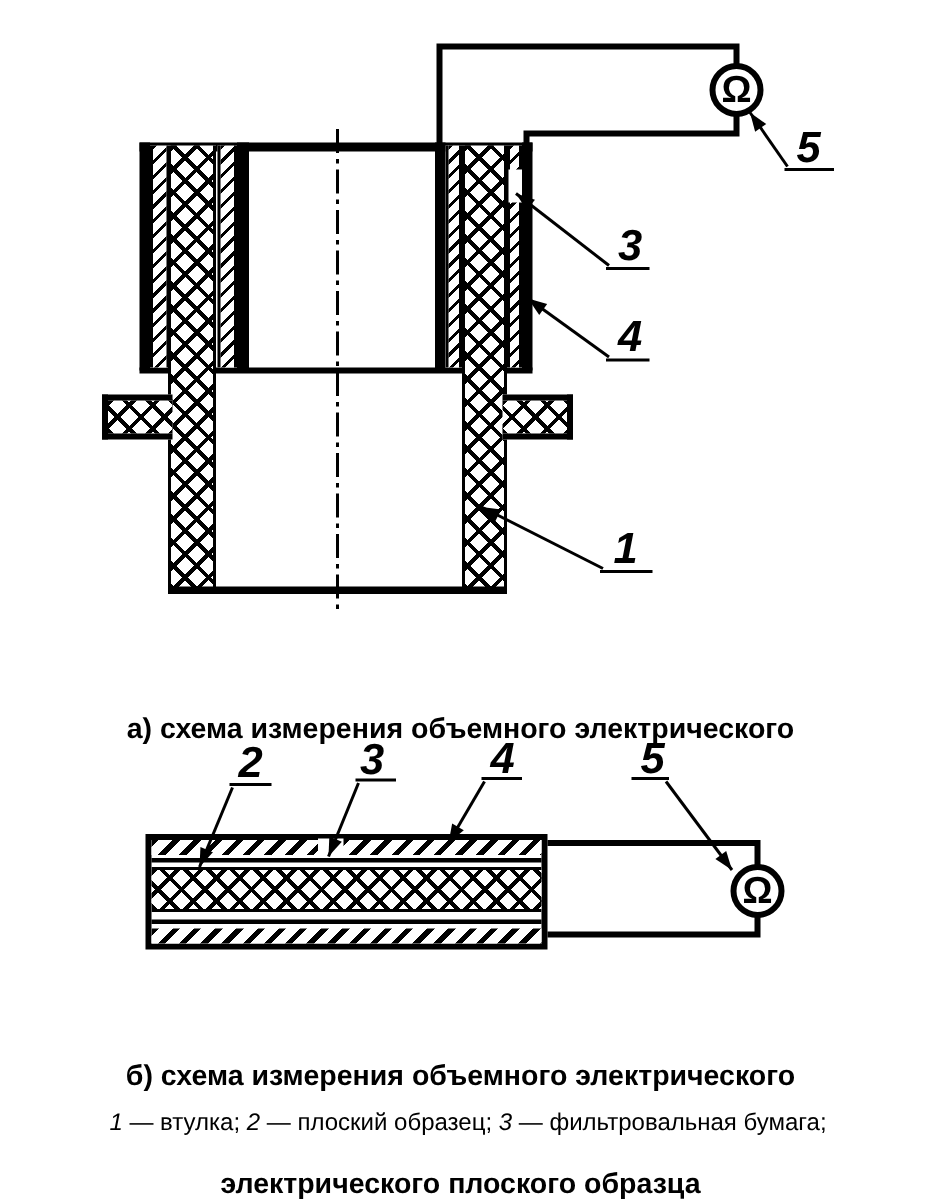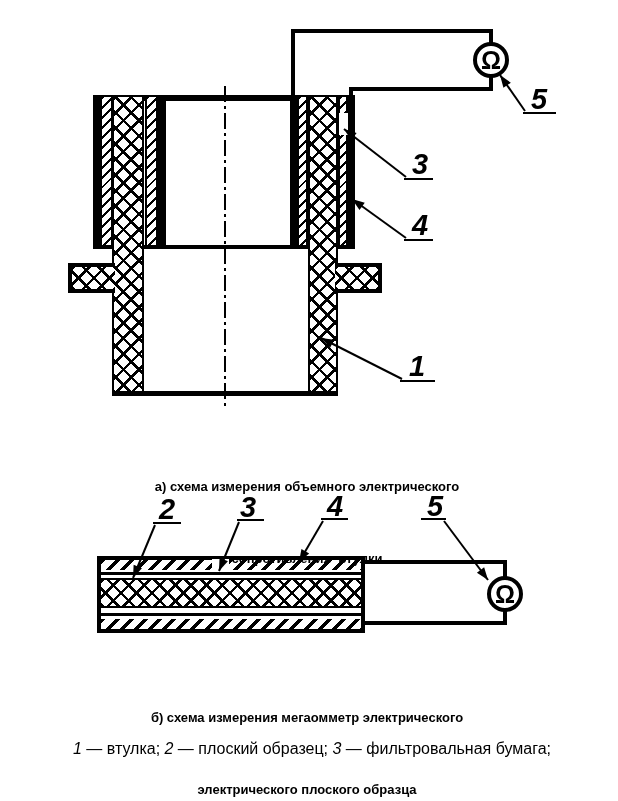--- a/index.html
+++ b/index.html
@@ -17,21 +17,21 @@
       repeating-linear-gradient(135deg,#000 0,#000 3.5px,transparent 3.5px,transparent 10px);}
   .wallL{border-left:2px solid #000;border-right:2px solid #000;box-sizing:border-box;}
   .flangeL{border:4px solid #000;border-right:none;box-sizing:border-box;}
   .flangeR{border:4px solid #000;border-left:none;box-sizing:border-box;}
   .stackframe{border:4px solid #000;box-sizing:border-box;background:#fff;}
   .sample{border-top:2px solid #000;border-bottom:2px solid #000;box-sizing:border-box;}
   .white{background:#fff;}
   .callout{font-size:29px;font-weight:700;font-style:italic;text-align:center;
            line-height:28px;height:28px;width:30px;}
   .ohm{font-size:25px;font-weight:700;text-align:center;line-height:27px;height:27px;width:30px;}
-  .caption{width:600px;text-align:center;font-size:13px;font-weight:700;line-height:24px;
+  .caption{width:600px;text-align:center;font-size:19px;font-weight:700;line-height:24px;
            white-space:pre-wrap;}
   .legend{width:600px;text-align:center;font-size:16px;font-weight:400;line-height:25px;}
   .legend i{font-style:italic;}
   svg.overlay{position:absolute;left:0;top:0;pointer-events:none;}
 </style>
 </head>
 <body>
 
 <div class="page">
 
@@ -106,25 +106,24 @@
   <div class="abs ohm" style="left:476px;top:47px;">Ω</div>
 
   <div class="abs callout" style="left:152px;top:495px;">2</div>
   <div class="abs callout" style="left:233px;top:493px;">3</div>
   <div class="abs callout" style="left:320px;top:492px;">4</div>
   <div class="abs callout" style="left:420px;top:492px;">5</div>
   <div class="abs ohm" style="left:490px;top:581px;">Ω</div>
 
   <div class="abs caption" style="left:7px;top:427px;">
     <div>а) схема измерения объемного электрического</div>
-    <div>сопротивления  втулки</div>
   </div>
 
   <div class="abs caption" style="left:7px;top:658px;">
-    <div>б) схема измерения мегаомметр электрического</div>
+    <div>б) схема измерения объемного электрического</div>
     <div>электрического плоского образца</div>
   </div>
 
   <div class="abs legend" style="left:12px;top:736px;">
     <div><i>1</i> — втулка; <i>2</i> — плоский образец; <i>3</i> — фильтровальная бумага;</div>
   </div>
 
 </div>
 
 </body></html>

